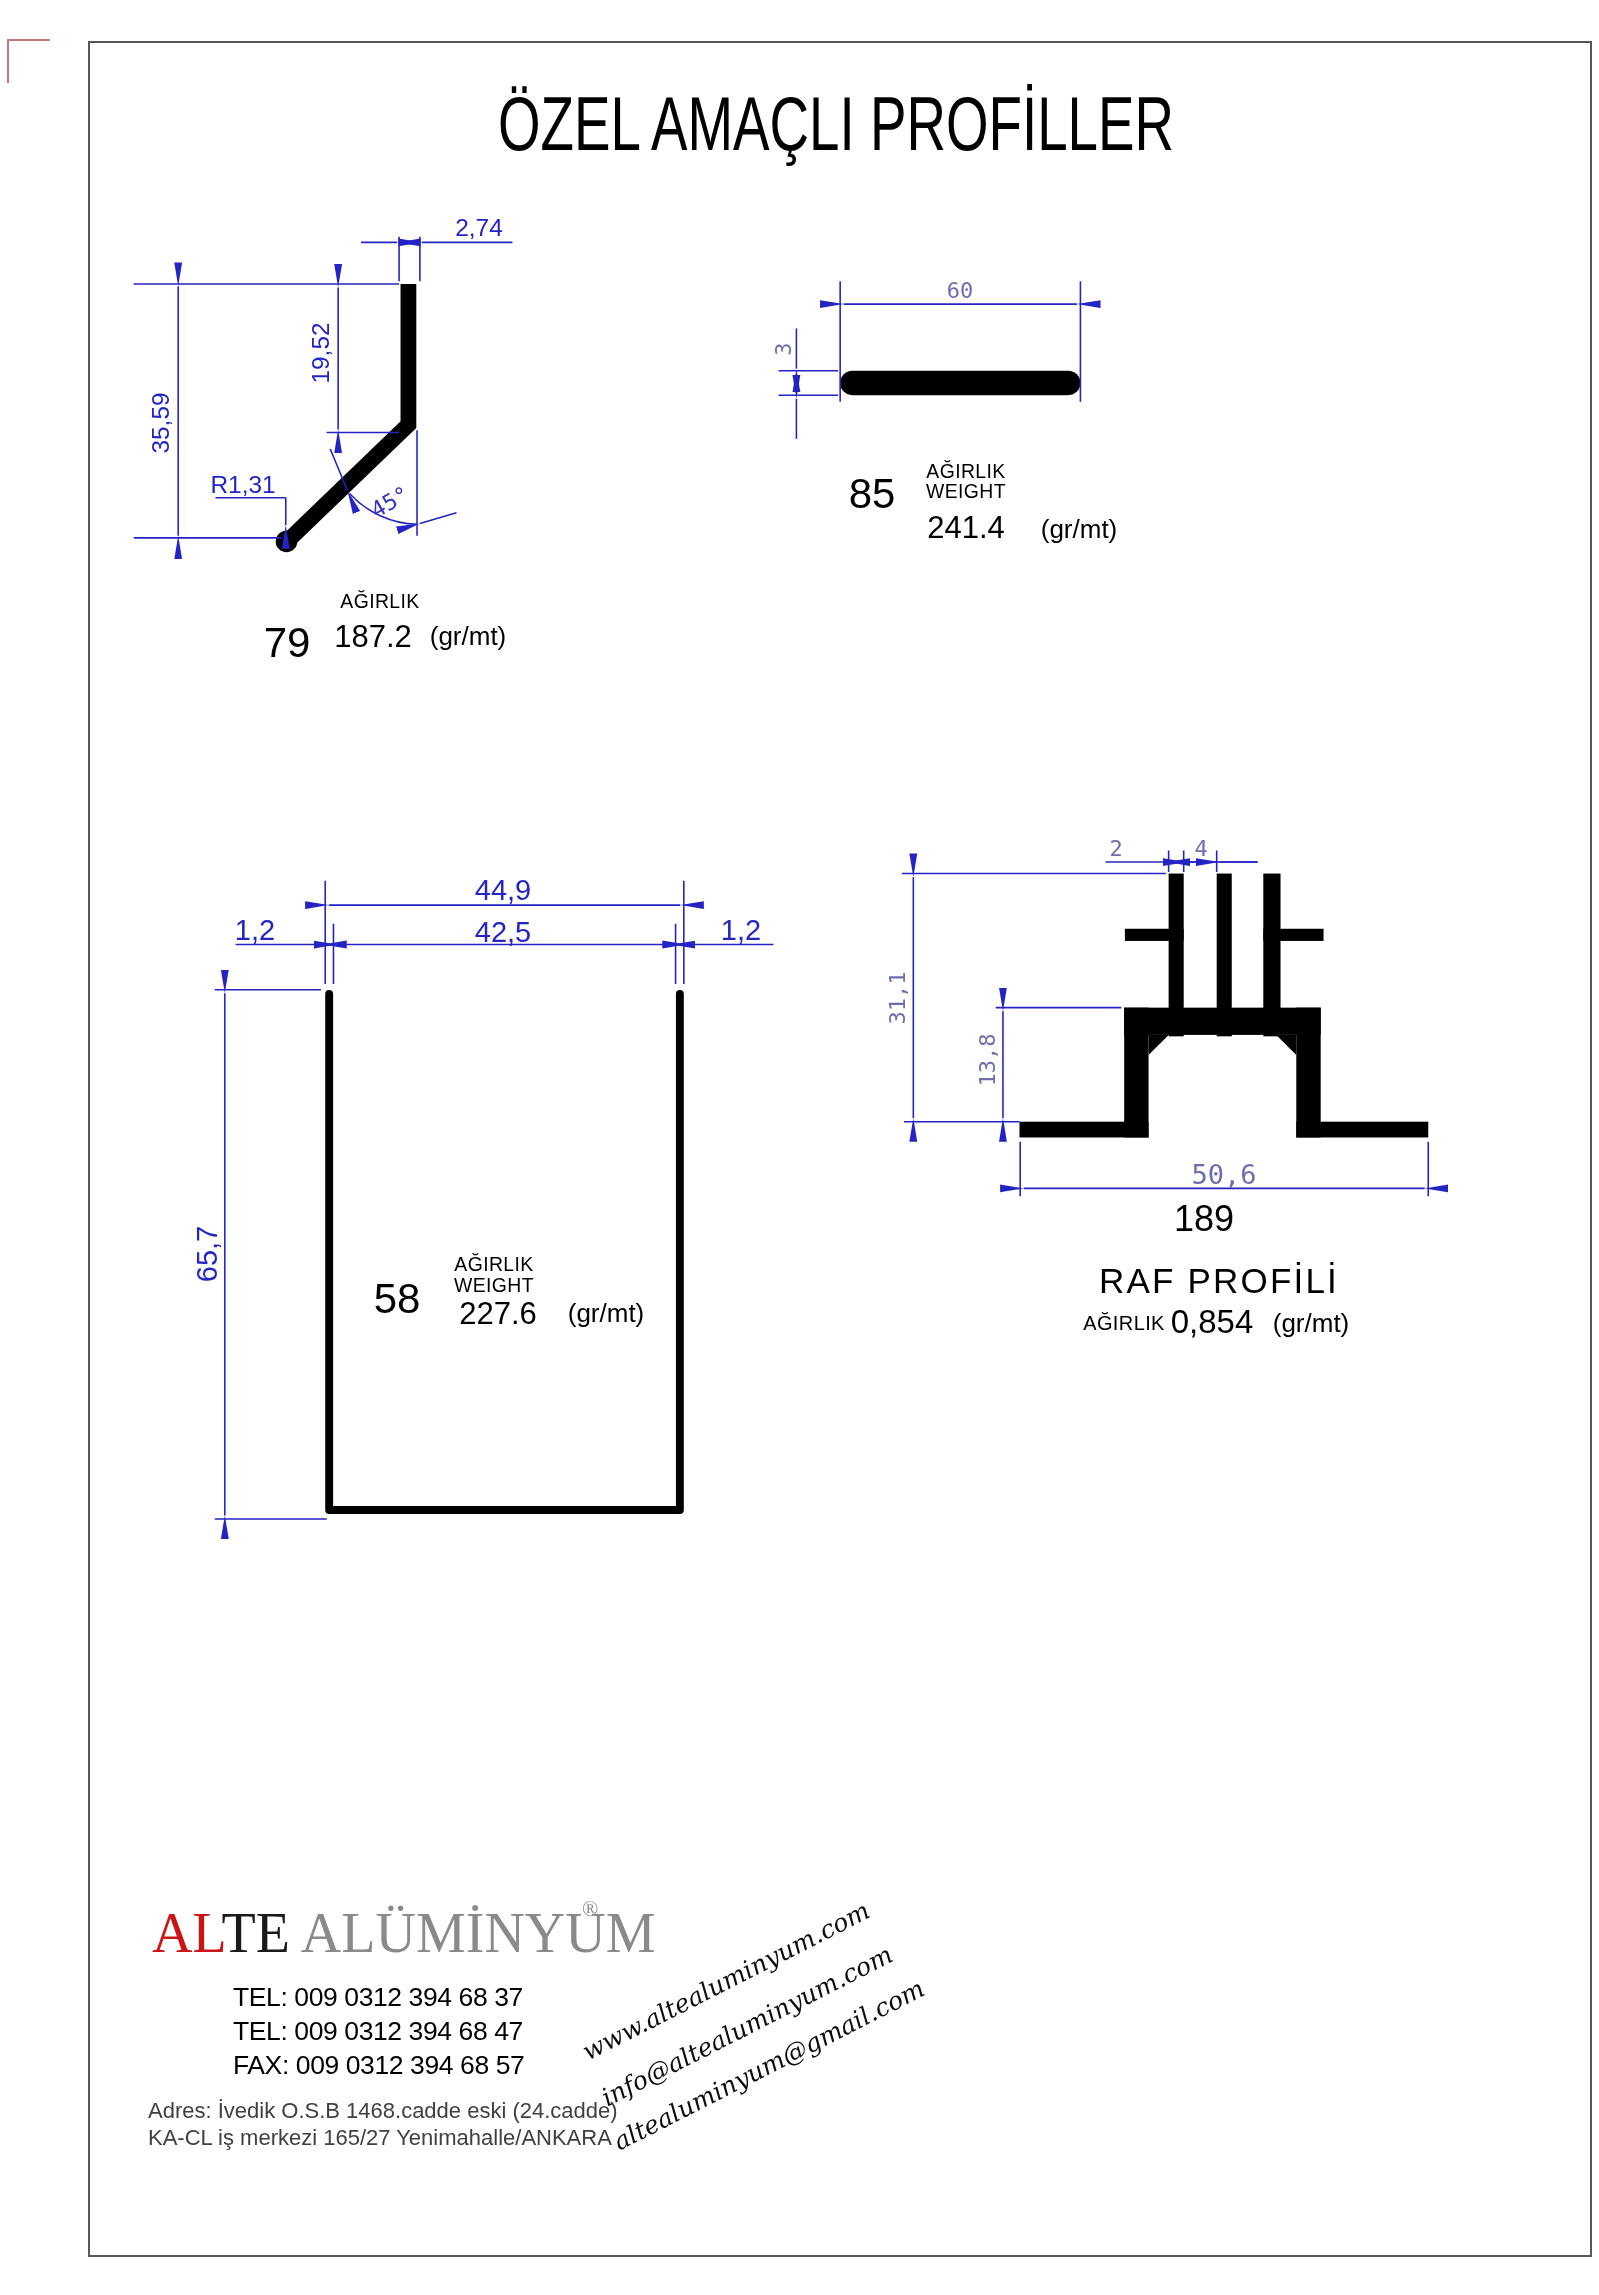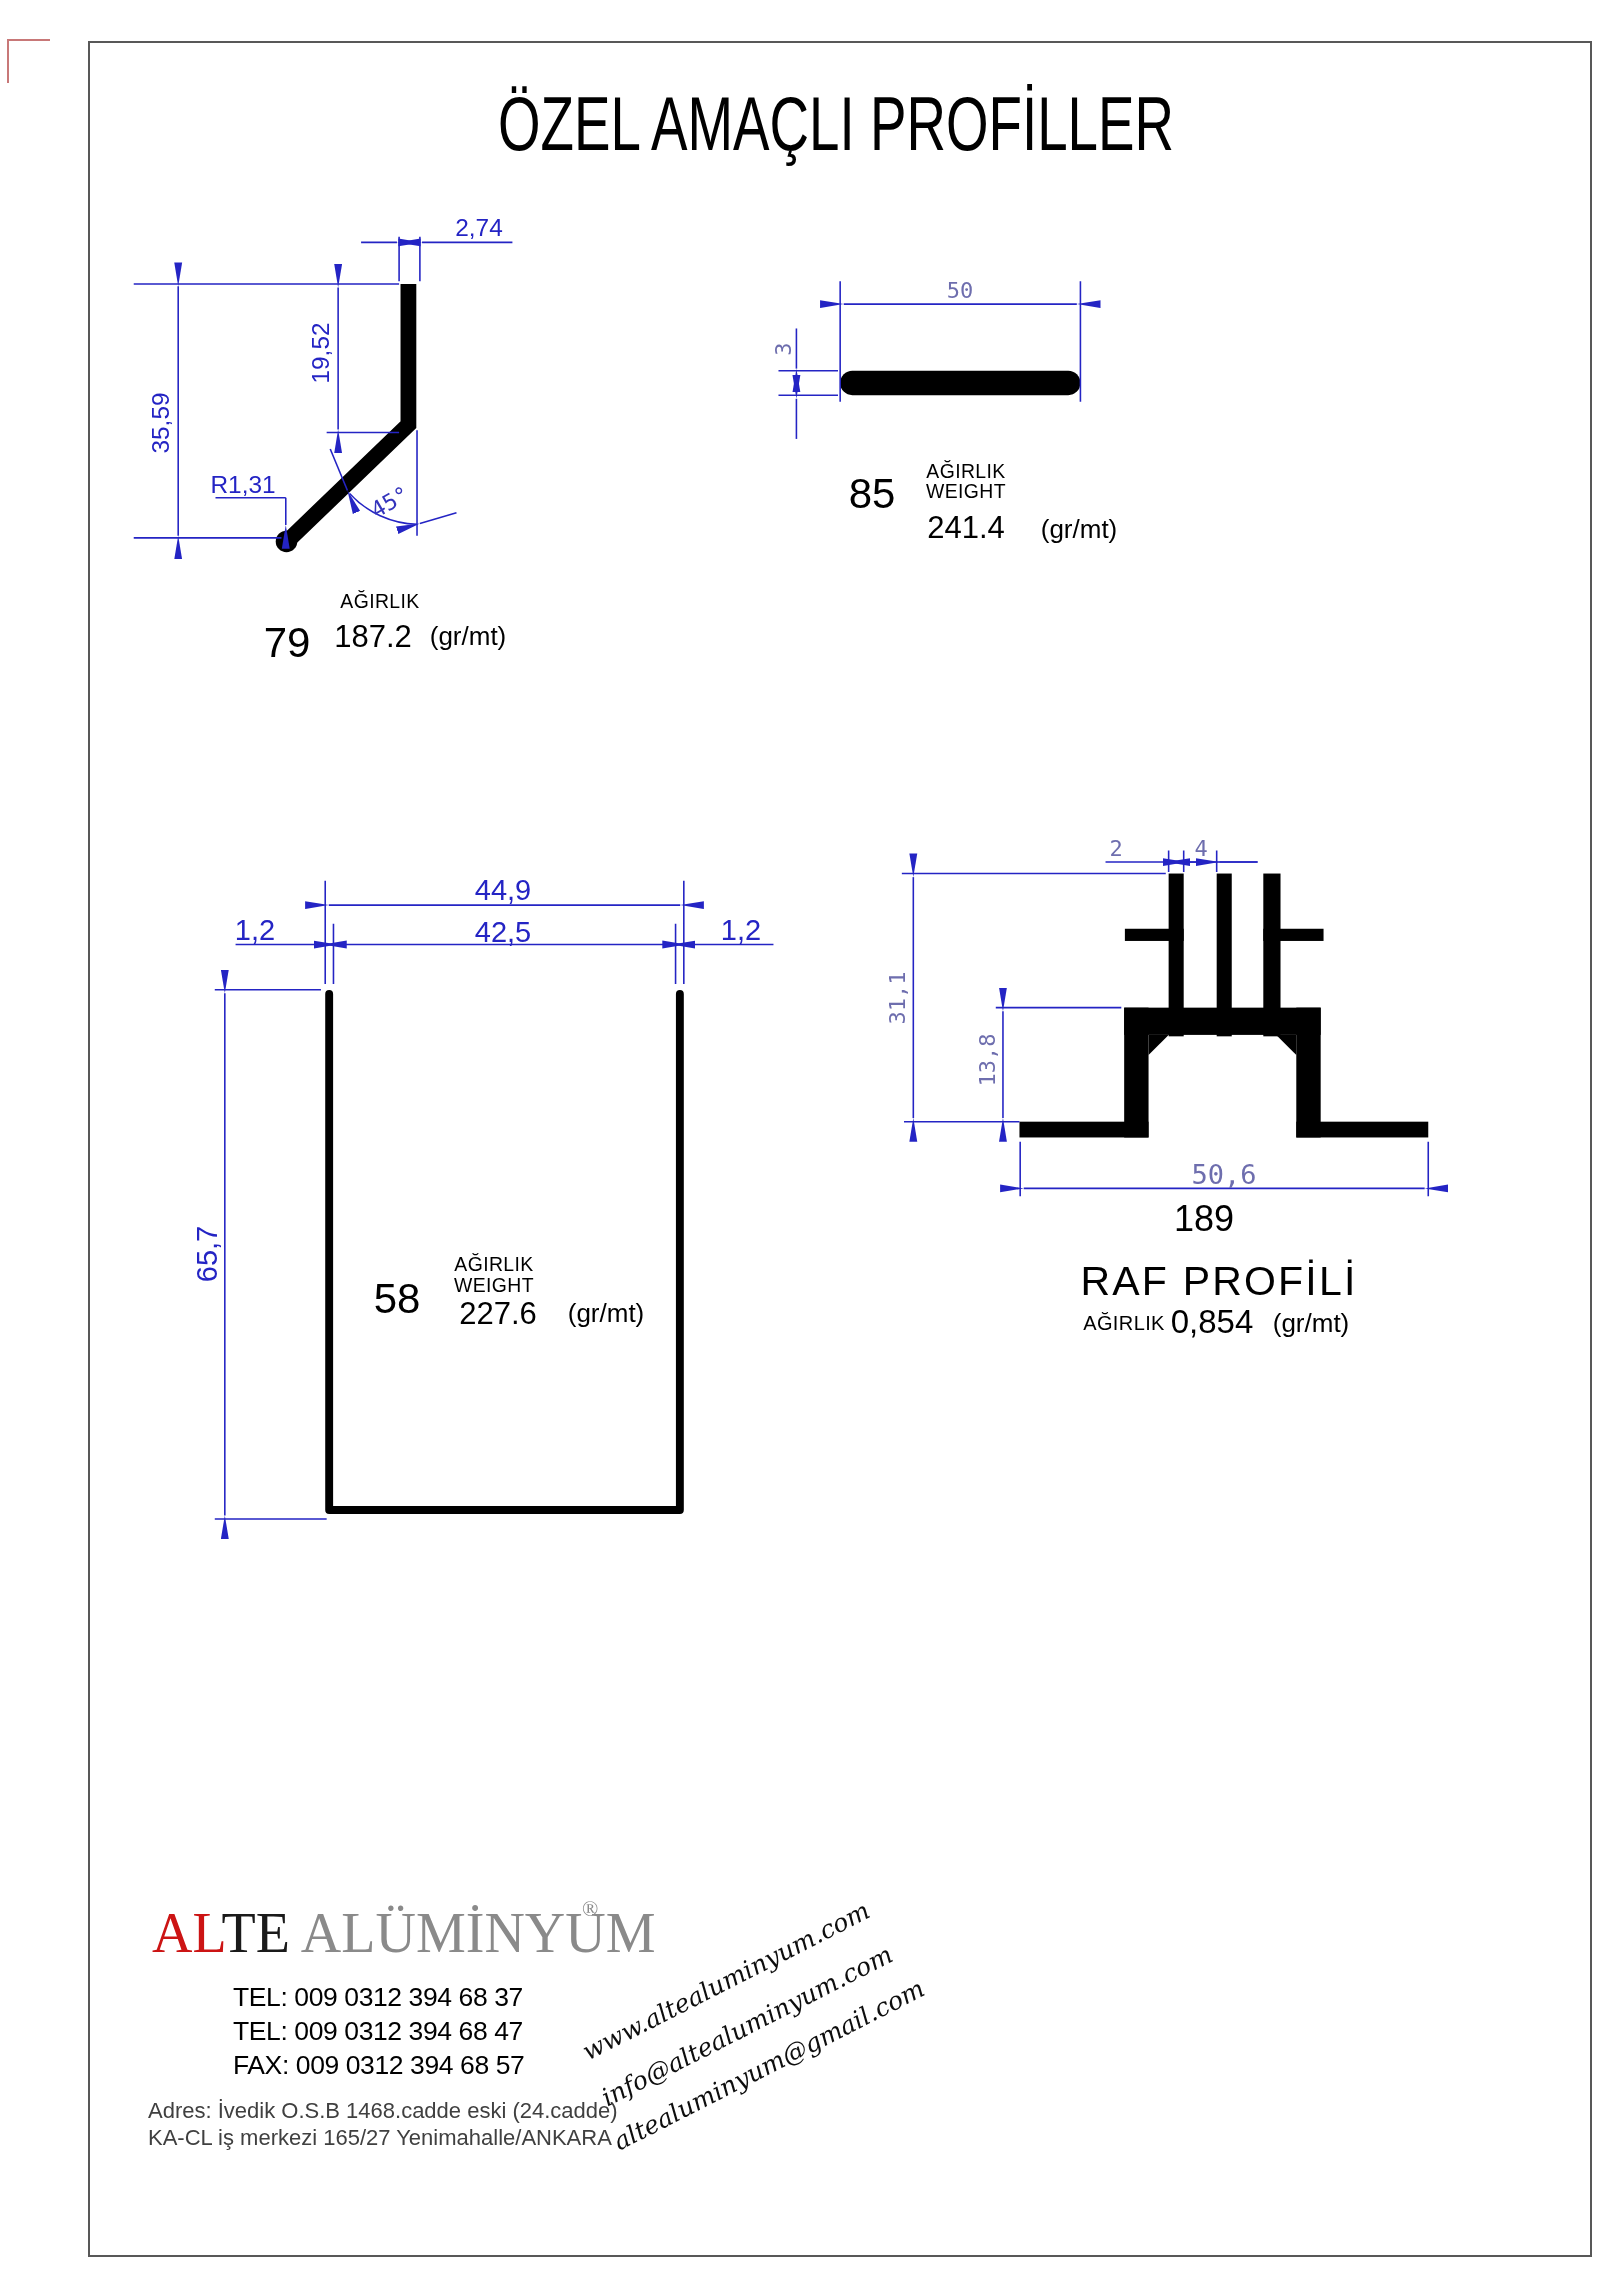--- a/index.html
+++ b/index.html
@@ -21,21 +21,21 @@
   .dim.muted{color:#6e6eae;font-family:"DejaVu Sans Mono",monospace;font-size:22px;}
   .dim.cad45{font-family:"DejaVu Sans Mono",monospace;font-size:22px;color:#3434bc;
        transform:translate(-50%,-50%) rotate(-30deg);}
   
   .lbl{position:absolute;color:#000;white-space:nowrap;transform:translate(-50%,-50%);}
   .code{font-size:42px;}
   .code-m{font-size:36px;}
   .w-label{font-size:19.4px;letter-spacing:0.4px;}
   .w-value{font-size:31px;}
   .unit{font-size:26px;}
-  .profile-name{font-size:41px;letter-spacing:2.2px;}
+  .profile-name{font-size:35px;letter-spacing:2.2px;}
   
   .logo{position:absolute;left:152px;top:1901px;font-family:Liberation Serif, serif;
         font-size:56px;white-space:nowrap;}
   .logo .red{color:#cc1414;}
   .logo .blk{color:#1a1a1a;}
   .logo .gray{color:#8a8a8a;}
   .reg{position:absolute;left:582px;top:1897px;color:#8a8a8a;font-family:"Liberation Serif",serif;
        font-size:21.5px;}
   .contacts{position:absolute;left:201px;top:1980px;font-size:26.5px;line-height:34px;
        letter-spacing:-0.4px;color:#000;margin-left:32px;}
@@ -151,21 +151,21 @@
   <div class="dim" style="left:479px;top:228px">2,74</div>
   <div class="dim v" style="left:161px;top:423px">35,59</div>
   <div class="dim v" style="left:321px;top:353px">19,52</div>
   <div class="dim" style="left:243px;top:485px">R1,31</div>
   <div class="dim cad45" style="left:390px;top:502px">45°</div>
   <div class="lbl code" style="left:287px;top:643px">79</div>
   <div class="lbl w-label" style="left:380px;top:601px">AĞIRLIK</div>
   <div class="lbl w-value" style="left:373px;top:637px">187.2</div>
   <div class="lbl unit" style="left:468px;top:636px">(gr/mt)</div>
 
-  <div class="dim muted" style="left:960px;top:290px">50</div>
+  <div class="dim muted" style="left:960px;top:290px">60</div>
   <div class="dim muted v" style="left:783px;top:349px">3</div>
   <div class="lbl code" style="left:872px;top:494px">85</div>
   <div class="lbl w-label" style="left:966px;top:471px">AĞIRLIK</div>
   <div class="lbl w-label" style="left:966px;top:491px">WEIGHT</div>
   <div class="lbl w-value" style="left:966px;top:528px">241.4</div>
   <div class="lbl unit" style="left:1079px;top:529px">(gr/mt)</div>
 
   <div class="dim big" style="left:503px;top:890px">44,9</div>
   <div class="dim big" style="left:503px;top:932px">42,5</div>
   <div class="dim big" style="left:255px;top:930px">1,2</div>

